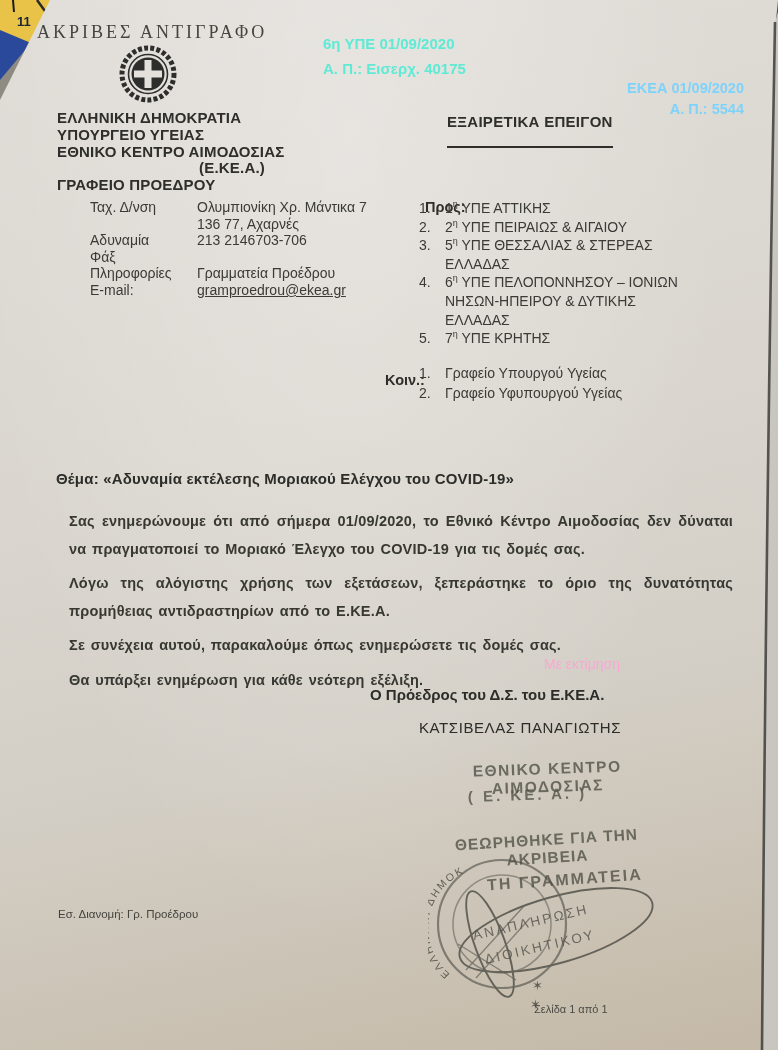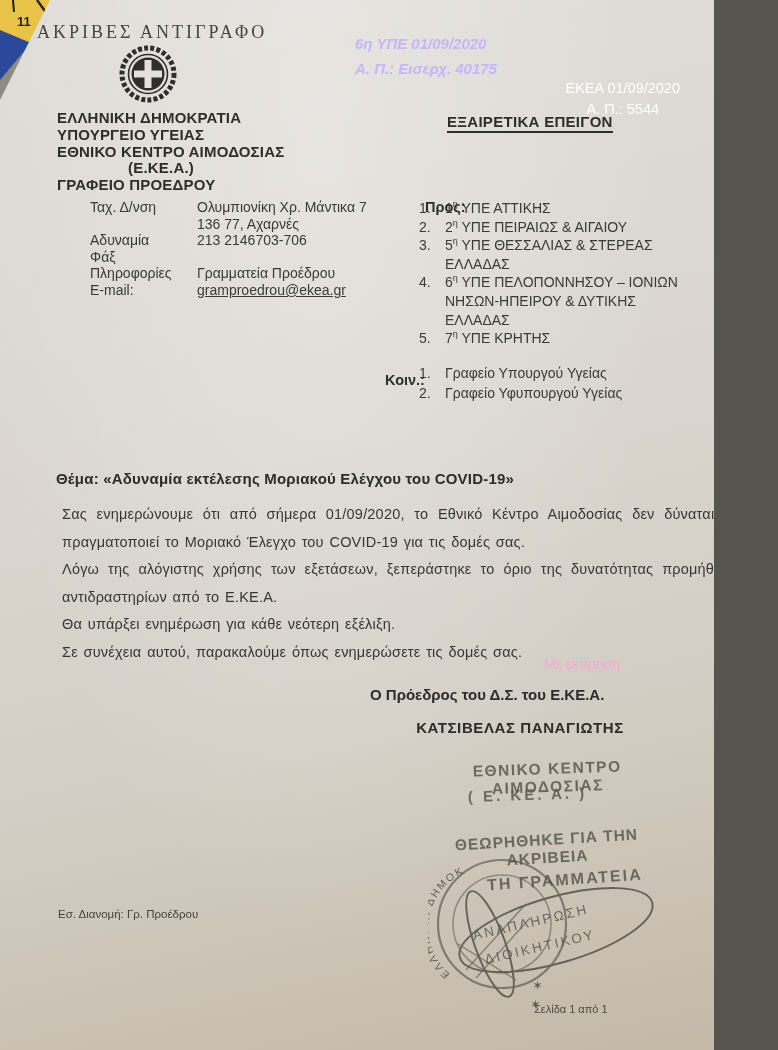--- a/index.html
+++ b/index.html
@@ -1,62 +1,62 @@
 <!DOCTYPE html>
 <html><head>
 <meta charset="utf-8">
 <style>
   html,body{margin:0;padding:0;background:#55544f;}
-  #scene{position:relative;width:714px;height:1050px;overflow:hidden;
+  #scene{position:relative;width:778px;height:1050px;overflow:hidden;
          font-family:"Liberation Sans","DejaVu Sans",sans-serif;color:#33332f;
          background:#55544f;}
   
   #paper{position:absolute;inset:0;
      background:linear-gradient(168deg,#e0ddd8 0%,#dad6cf 42%,#d3cec5 68%,#c4b9a7 100%);
      clip-path:polygon(50px 0,778px 0,776px 20px,763px 1050px,0 1050px,0 100px);}
   #paper::after{content:"";position:absolute;inset:0;
      background:radial-gradient(ellipse at 45% 15%,rgba(255,255,255,.28),transparent 62%);}
   .abs{position:absolute;}
   
   .copy-stamp{left:37px;top:22px;font-family:"Liberation Serif","DejaVu Serif",serif;
      font-size:18px;letter-spacing:3px;color:#45453f;}
   .org-block{left:57px;top:110px;width:250px;font-weight:bold;font-size:15px;
      line-height:16.8px;color:#2e2e2a;letter-spacing:.2px;}
-  .org-center{text-align:center;width:208px;}
-  .recv-stamp{left:355px;top:31px;font-size:15px;font-weight:600;line-height:25px;color:#c4b5fd;font-style:italic;}
-  .proto-stamp{right:34px;top:78px;font-size:14.5px;font-weight:normal;text-align:center;
-     line-height:21px;color:#ffffff;}
+  .org-center{text-align:right;width:208px;}
+  .recv-stamp{left:323px;top:31px;font-size:15px;font-weight:600;line-height:25px;color:#5eead4;}
+  .proto-stamp{right:34px;top:78px;font-size:14.5px;font-weight:bold;text-align:right;
+     line-height:21px;color:#7dd3fc;}
   .urgency{left:447px;top:113px;font-size:15px;font-weight:bold;color:#2e2e2a;
-     border-bottom:2px solid #2e2e2a;padding-bottom:1px;letter-spacing:.3px;}
+     border-bottom:2px solid #2e2e2a;padding-bottom:16px;letter-spacing:.3px;}
   
   .contact{left:62px;top:199px;font-size:14px;line-height:16.6px;color:#3a3a36;}
   .crow{display:flex;margin-left:28px;}
   .clabel{width:107px;flex:none;}
   .cvalue{width:215px;}
   .u{text-decoration:underline;}
   
   .to-label{left:385px;top:199px;font-weight:bold;font-size:14.5px;color:#2e2e2a;margin-left:40px;}
   .to-list{left:419px;top:199px;font-size:14px;line-height:18.6px;color:#3a3a36;}
   .li{display:flex;}
   .num{width:26px;flex:none;}
   .itext{width:252px;}
   sup.o{font-size:9px;vertical-align:super;line-height:0;}
   .cc-label{left:385px;top:372px;font-weight:bold;font-size:14.5px;color:#2e2e2a;}
   .cc-list{left:419px;top:363px;font-size:14px;line-height:20px;color:#3a3a36;}
   
   .subject{left:56px;top:470px;font-size:15px;font-weight:bold;color:#2c2c28;letter-spacing:.2px;}
   .body-block{left:62px;top:501px;width:678px;font-size:14.5px;line-height:27.5px;
      text-align:justify;color:#383833;letter-spacing:.2px;word-spacing:1.5px;}
-  .body-block p{margin:0;}
+  .body-block p{margin:7px;font-weight:bold;}
   
   .closing{left:420px;top:656px;width:200px;text-align:right;font-size:14px;color:#f9a8d4;}
   .sig-title{left:370px;top:686px;width:300px;text-align:left;font-size:15px;
      font-weight:bold;color:#2c2c28;}
   .sig-name{left:370px;top:719px;width:300px;text-align:center;font-size:15px;
-     font-weight:bold;letter-spacing:.6px;color:#2c2c28;}
+     font-weight:normal;letter-spacing:.6px;color:#2c2c28;}
   
   .st{color:rgba(84,84,74,.82);font-weight:600;}
   .st1{left:425px;top:760px;width:245px;text-align:center;font-size:15.5px;
      letter-spacing:1.5px;transform:rotate(-2deg);}
   .st2{left:425px;top:786px;width:205px;text-align:center;font-size:15px;
      letter-spacing:3px;transform:rotate(-2deg);}
   .st3{left:432px;top:831px;width:230px;text-align:center;font-size:15.5px;
      letter-spacing:1px;transform:rotate(-3.5deg);}
   .st4{left:487px;top:871px;font-size:16px;letter-spacing:2px;transform:rotate(-4deg);}
   
@@ -175,22 +175,22 @@
       <span class="num">2.</span>
       <span>Γραφείο Υφυπουργού Υγείας</span>
     </div>
   </div>
 
   <div class="abs subject">Θέμα: «Αδυναμία εκτέλεσης Μοριακού Ελέγχου του COVID-19»</div>
 
   <div class="abs body-block">
     <p>Σας ενημερώνουμε ότι από σήμερα 01/09/2020, το Εθνικό Κέντρο Αιμοδοσίας δεν δύναται να πραγματοποιεί το Μοριακό Έλεγχο του COVID-19 για τις δομές σας.</p>
     <p>Λόγω της αλόγιστης χρήσης των εξετάσεων, ξεπεράστηκε το όριο της δυνατότητας προμήθειας αντιδραστηρίων από το Ε.ΚΕ.Α.</p>
+    <p>Σε συνέχεια αυτού, παρακαλούμε όπως ενημερώσετε τις δομές σας.</p>
     <p>Θα υπάρξει ενημέρωση για κάθε νεότερη εξέλιξη.</p>
-    <p>Σε συνέχεια αυτού, παρακαλούμε όπως ενημερώσετε τις δομές σας.</p>
   </div>
 
   <div class="abs closing">Με εκτίμηση</div>
   <div class="abs sig-title">Ο Πρόεδρος του Δ.Σ. του Ε.ΚΕ.Α.</div>
   <div class="abs sig-name">ΚΑΤΣΙΒΕΛΑΣ ΠΑΝΑΓΙΩΤΗΣ</div>
 
   <div class="abs st st1">ΕΘΝΙΚΟ ΚΕΝΤΡΟ ΑΙΜΟΔΟΣΙΑΣ</div>
   <div class="abs st st2">( Ε. ΚΕ. Α. )</div>
   <div class="abs st st3">ΘΕΩΡΗΘΗΚΕ ΓΙΑ ΤΗΝ ΑΚΡΙΒΕΙΑ</div>
   <div class="abs st st4">ΤΗ ΓΡΑΜΜΑΤΕΙΑ</div>

